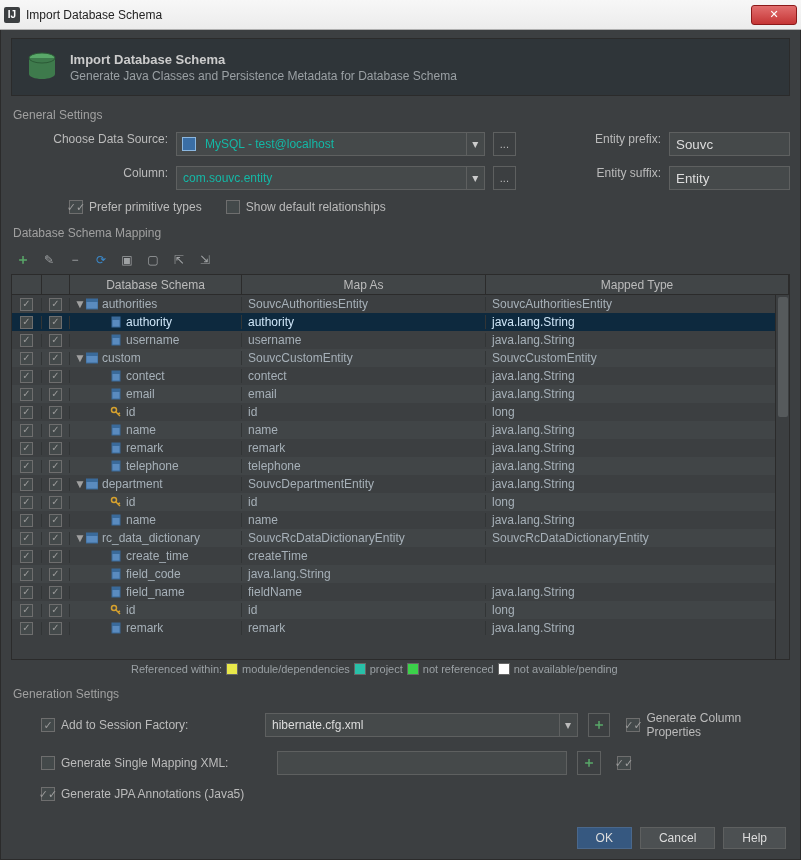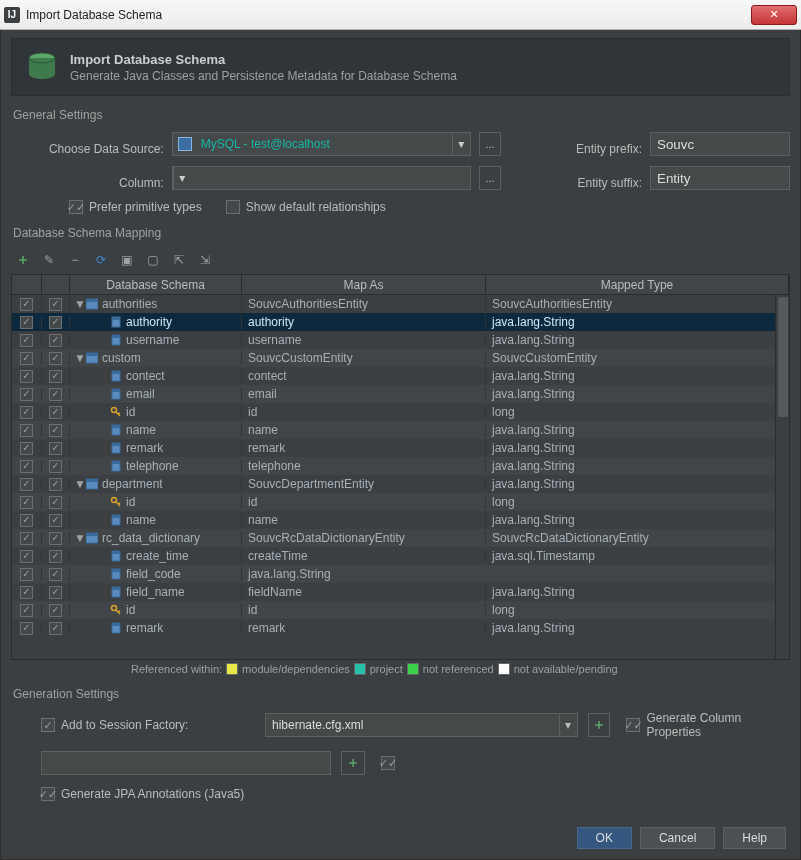--- a/index.html
+++ b/index.html
@@ -13,29 +13,29 @@
 .content { padding: 8px 10px 10px 10px; background:#3c3f41; border:1px solid #2b2b2b; border-top:none; height:830px; display:flex; flex-direction:column; }
 
 .header { background:#2f3539; border:1px solid #2b2b2b; padding:10px 12px; display:flex; align-items:center; gap:10px;}
 .header .icon-db { width:36px;height:36px; }
 .header h2 { color:#cccccc; font-size:13px; font-weight:bold;}
 .header p { color:#9aa0a4; font-size:12px; margin-top:2px; }
 
 .section-label { color:#a0a0a0; margin:12px 0 6px 2px; font-size:12px; }
 
 .form { padding: 4px 0 0 20px;}
-.form-row { display:flex; align-items:flex-end; gap:8px; margin-bottom:10px; }
+.form-row { display:flex; align-items:flex-start; gap:8px; margin-bottom:10px; }
 .form-row label { width:142px; text-align:right; color:#bbb; }
 .combo { display:flex; align-items:center; background:#45494a; border:1px solid #5e6060; height:24px; width:320px;}
 .combo .ds-icon { width:14px;height:14px;background:#3a6ea5;border:1px solid #8bb7e0;margin:0 5px;}
 .combo .combo-text { flex:1; color:#14b8a6; padding:0 4px; }
 .combo .combo-arrow { width:18px; height:100%; border-left:1px solid #5e6060; display:flex;align-items:center;justify-content:center; color:#ccc;}
 .more-btn { width:24px;height:24px;background:#3c3f41;border:1px solid #5e6060;color:#bbb;display:flex;align-items:center;justify-content:center;font-size:11px;}
 .small-label { width:78px; text-align:right; color:#bbb;}
-.text-input { background:#45494a; border:1px solid #5e6060; height:24px; color:#ddd; padding:0 6px; width:140px;}
+.text-input { background:#45494a; border:1px solid #5e6060; height:24px; color:#ddd; padding:0 6px; width:121px;}
 
 .checkbox-row { display:flex; gap:24px; margin-left:38px; margin-top:6px; }
 .cb { display:flex; align-items:center; gap:6px; color:#bbb;}
 .cb .box { width:14px;height:14px;border:1px solid #6e6e6e;background:#43494a;display:flex;align-items:center;justify-content:center;}
 .cb .box.checked::after { content:"✓"; color:#a0a0a0; font-size:11px; line-height:1;}
 
 .toolbar { display:flex; gap:10px; align-items:center; padding:6px 4px; }
 .tb-btn { width:16px;height:16px; display:flex;align-items:center;justify-content:center; color:#9fa2a4;}
 .tb-plus { color:#59a869; font-weight:bold; font-size:14px;}
 .tb-refresh { color:#3b87c7;}
@@ -113,20 +113,21 @@
         <span class="combo-text">MySQL - test@localhost</span>
         <span class="combo-arrow">▾</span>
       </div>
       <div class="more-btn">...</div>
       <label class="small-label">Entity prefix:</label>
       <input class="text-input" value="Souvc" style="">
     </div>
     <div class="form-row">
       <label>Column:</label>
       <div class="combo">
+        <span class="combo-text" style="padding-left:6px">com.souvc.entity</span>
         <span class="combo-arrow">▾</span>
       </div>
       <div class="more-btn">...</div>
       <label class="small-label">Entity suffix:</label>
       <input class="text-input" value="Entity" style="">
     </div>
     <div class="checkbox-row">
       <div class="cb">
           <span class="box checked" style="position: relative;">
             <span style="color: rgb(154, 154, 154); font-size: 11px; line-height: 1;">✓</span>
@@ -452,21 +453,20 @@
             <span class="expander"></span>
             <span class="col-icon">
               <svg viewBox="0 0 12 12">
                 <rect x="2" y="1" width="8" height="10" fill="#5a8bbf" stroke="#3a6a9a"></rect>
                 <rect x="2" y="1" width="8" height="3" fill="#3a6a9a"></rect>
               </svg>
             </span>
             <span>create_time</span>
           </div>
           <div class="cell mapas-cell">createTime</div>
-          <div class="cell type-cell">java.sql.Timestamp</div>
         </div>
         <div class="row">
           <div class="cell check-cell">
             <span class="ck checked"></span>
           </div>
           <div class="cell check-cell2">
             <span class="ck checked"></span>
           </div>
           <div class="cell schema-cell indent-2">
             <span class="expander"></span>
@@ -573,20 +573,24 @@
         </div>
       <div class="plusbtn">＋</div>
       <div class="cb" style="margin-left:6px">
           <span class="box checked" style="position: relative;">
             <span style="color: rgb(154, 154, 154); font-size: 11px; line-height: 1;">✓</span>
           </span>
           <span>Generate Column Properties</span>
         </div>
     </div>
     <div class="gen-row">
+      <div class="gl">
+          <span class="box" style="width:14px;height:14px;border:1px solid #6e6e6e;background:#43494a"></span>
+          <span>Generate Single Mapping XML:</span>
+        </div>
       <div class="gen-combo" style="width:290px">
           <span class="txt"></span>
         </div>
       <div class="plusbtn">＋</div>
       <div class="cb" style="margin-left:6px">
           <span class="box checked" style="position: relative;">
             <span style="color: rgb(154, 154, 154); font-size: 11px; line-height: 1;">✓</span>
           </span>
         </div>
     </div>

